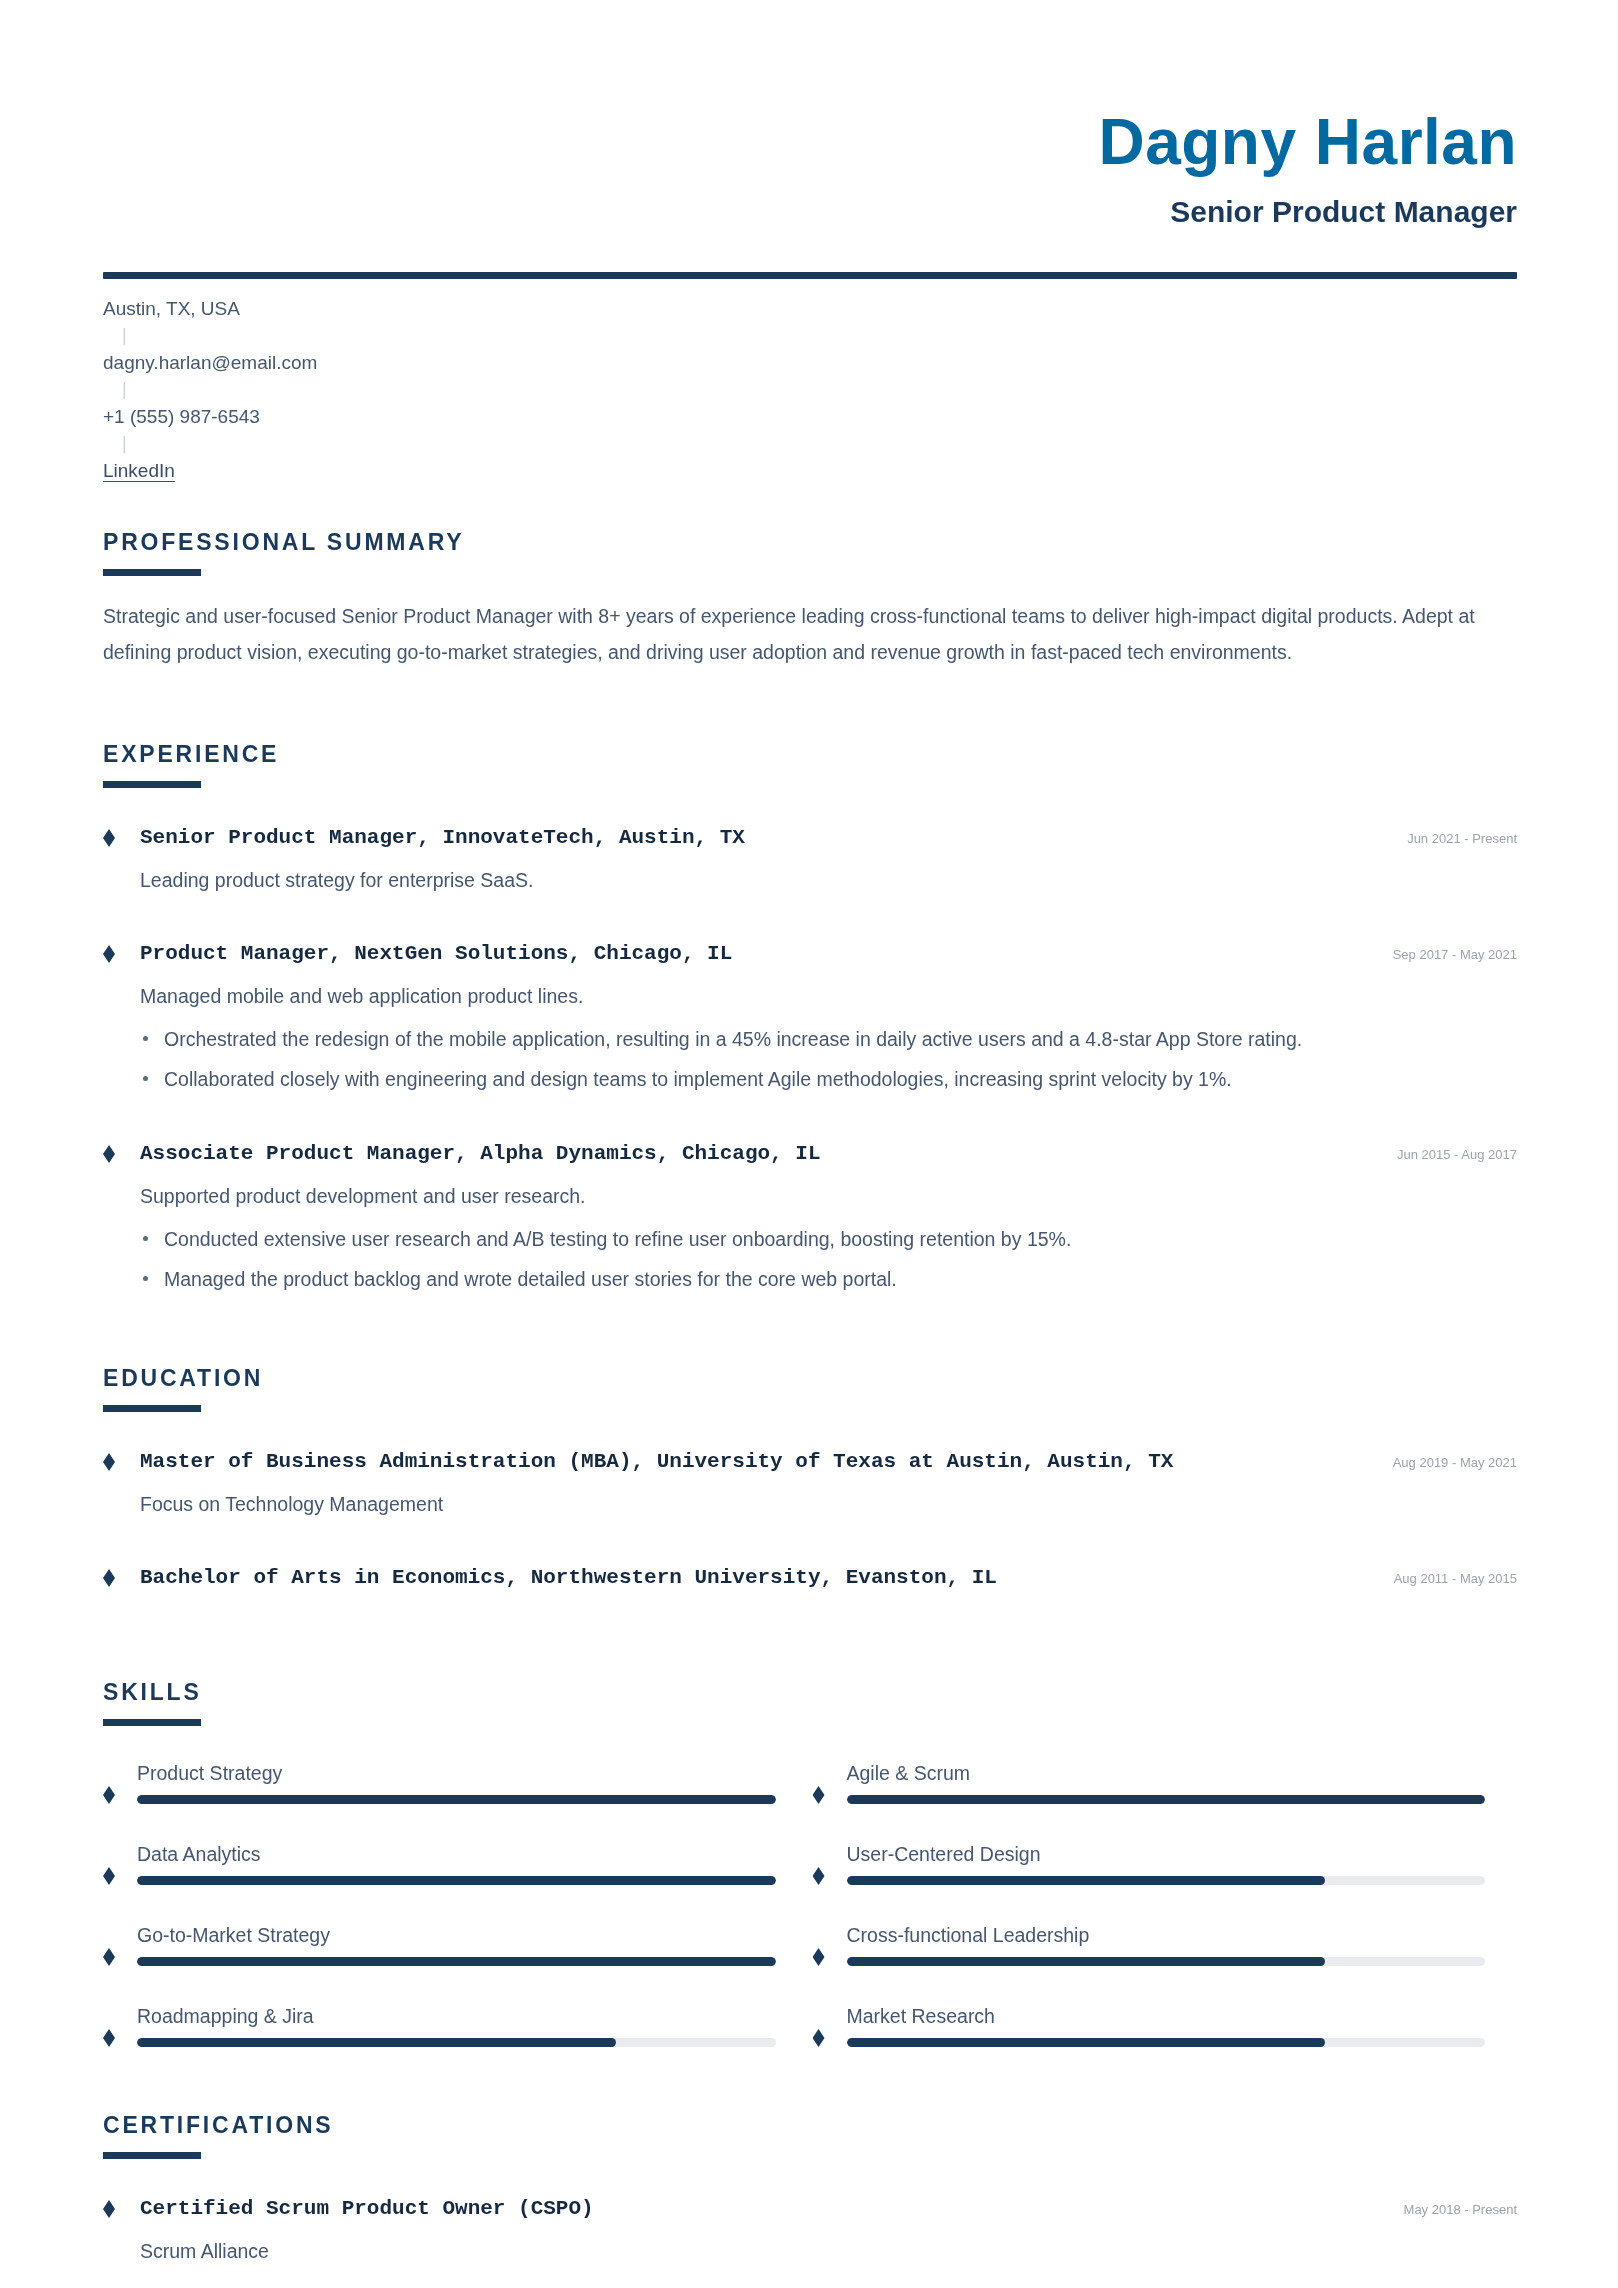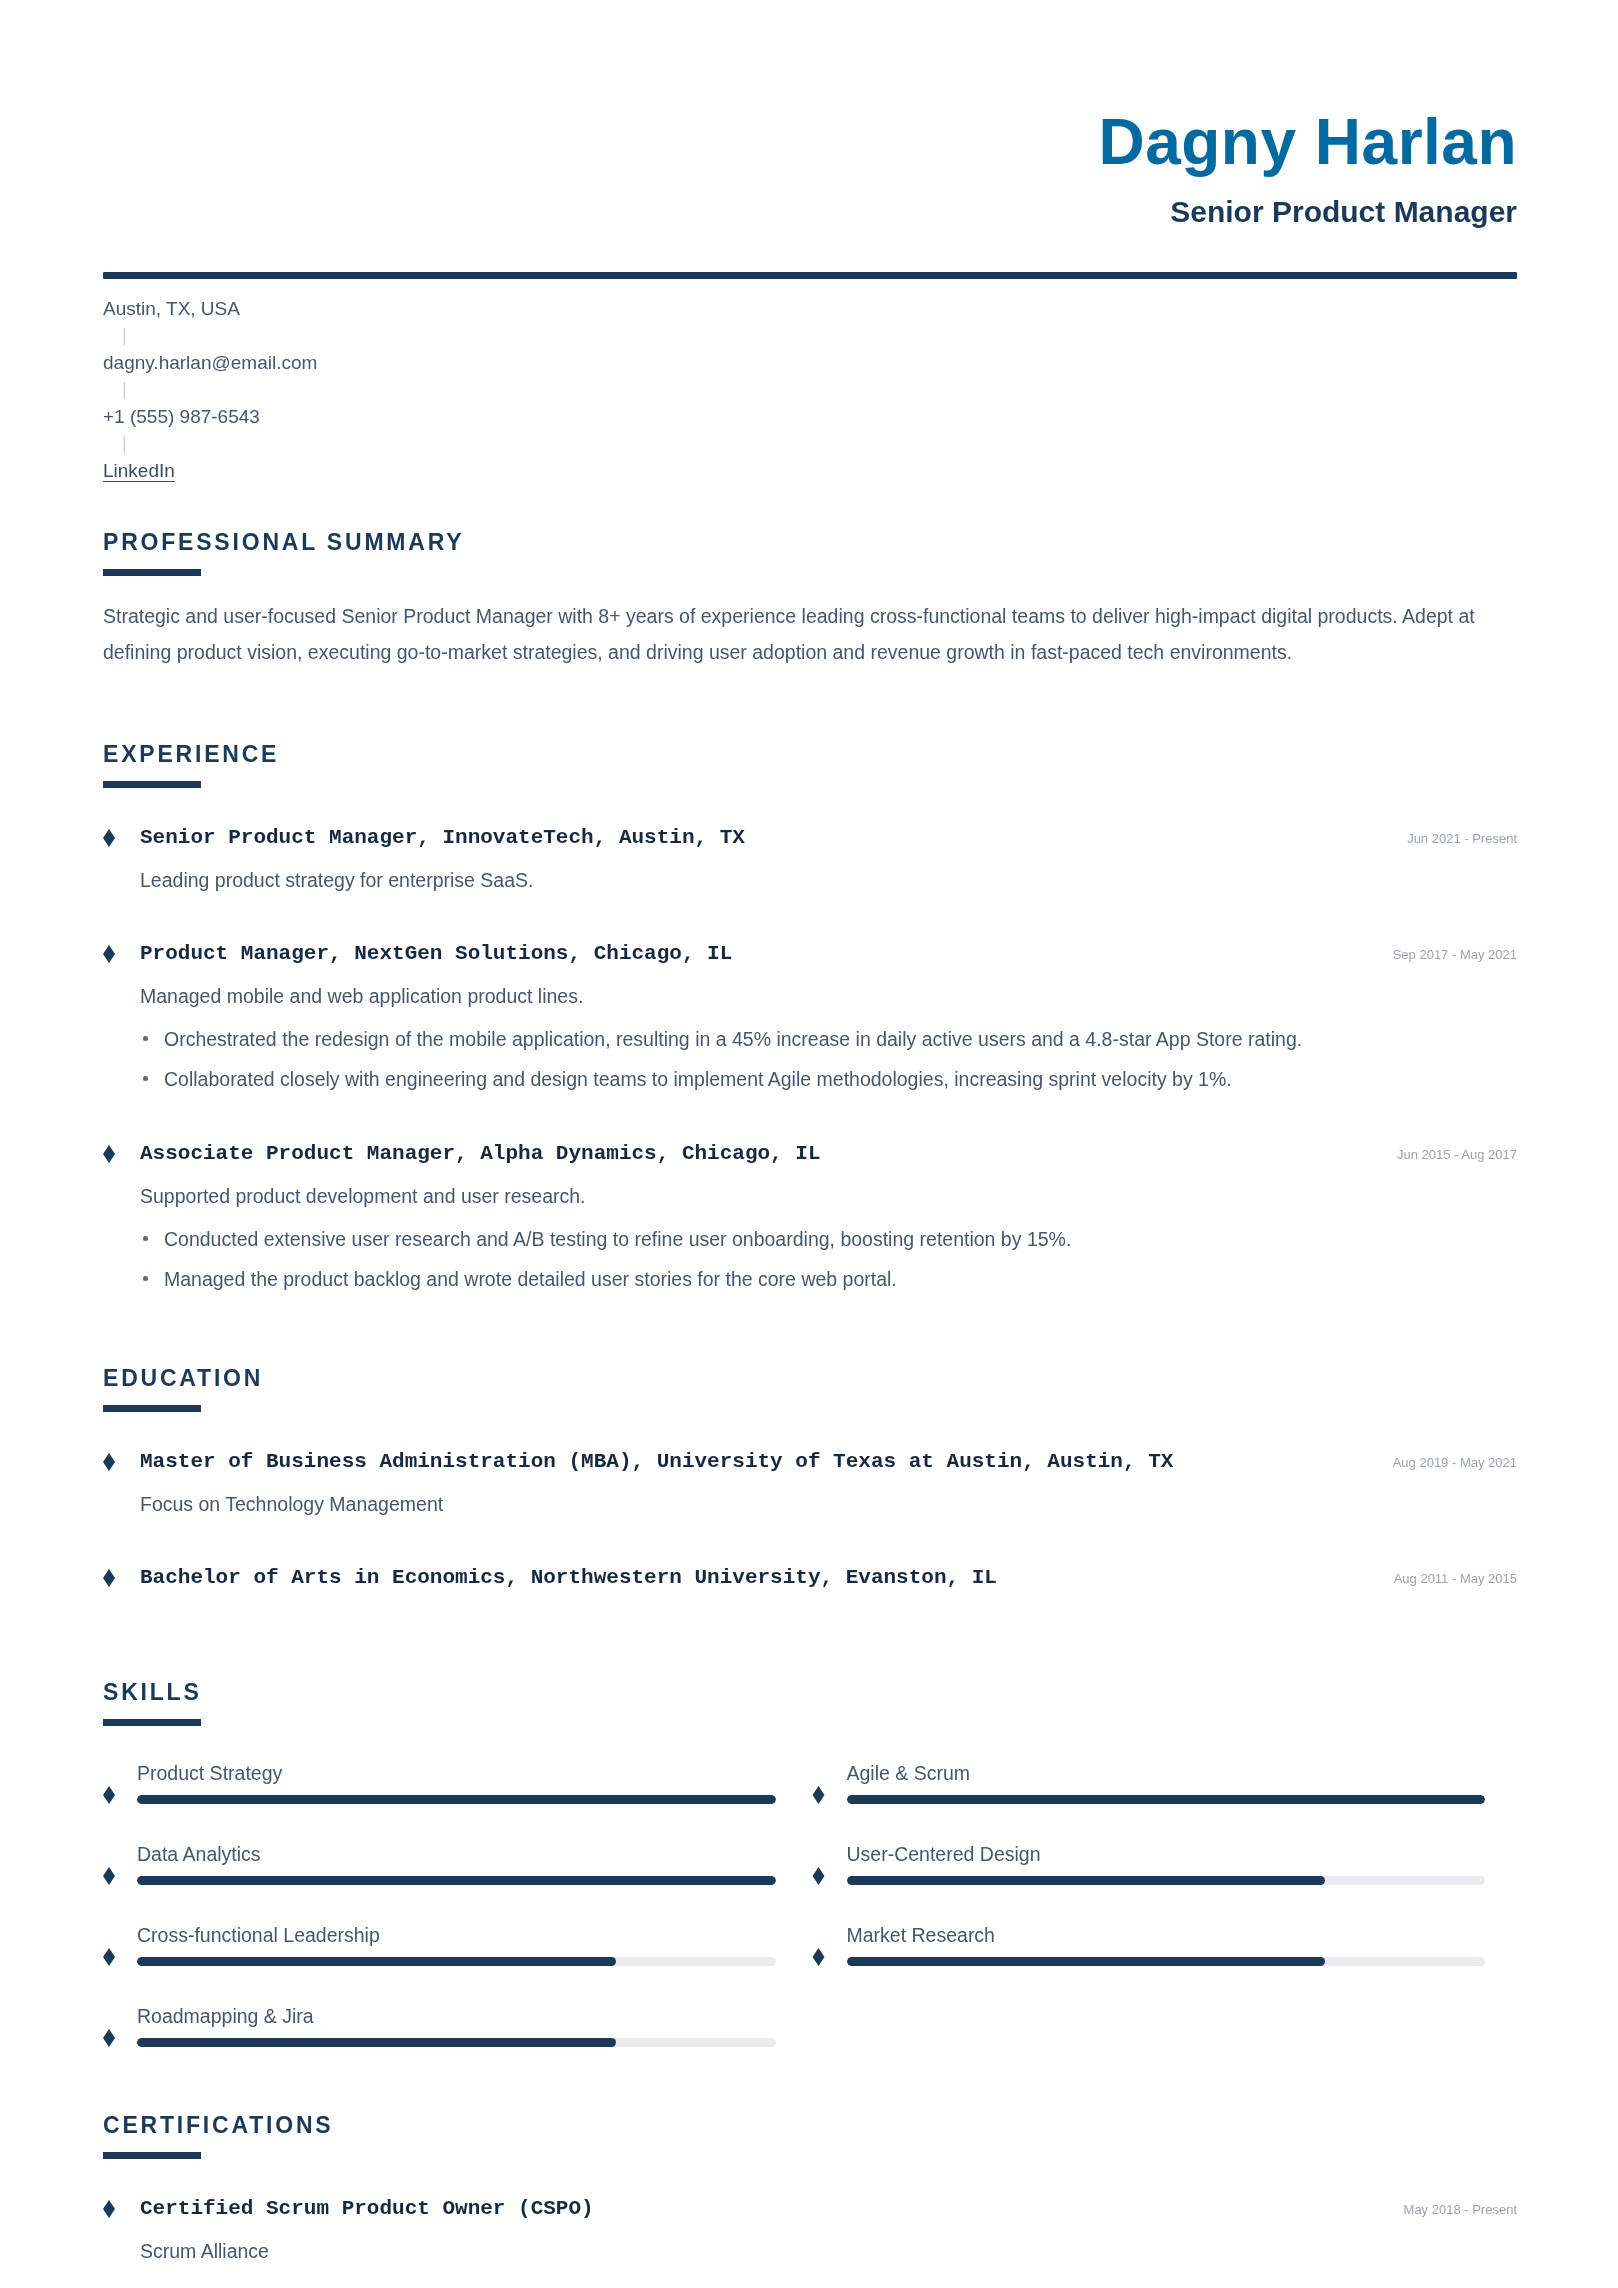--- a/index.html
+++ b/index.html
@@ -326,40 +326,47 @@
       </div>
 
       <div class="skill">
         <span class="diamond"></span>
         <div class="skill-label">User-Centered Design</div>
         <div class="skill-track">
           <div class="skill-fill" style="width: 75%;"></div>
         </div>
       </div>
 
+      <div class="skill">
+        <span class="diamond"></span>
+        <div class="skill-label">Go-to-Market Strategy</div>
+        <div class="skill-track">
+          <div class="skill-fill" style="width: 100%;"></div>
+        </div>
+      </div>
 
       <div class="skill">
         <span class="diamond"></span>
         <div class="skill-label">Cross-functional Leadership</div>
         <div class="skill-track">
           <div class="skill-fill" style="width: 75%;"></div>
         </div>
       </div>
 
       <div class="skill">
         <span class="diamond"></span>
+        <div class="skill-label">Roadmapping &amp; Jira</div>
+        <div class="skill-track">
+          <div class="skill-fill" style="width: 75%;"></div>
+        </div>
+      </div>
+
+      <div class="skill">
+        <span class="diamond"></span>
         <div class="skill-label">Market Research</div>
-        <div class="skill-track">
-          <div class="skill-fill" style="width: 75%;"></div>
-        </div>
-      </div>
-
-      <div class="skill">
-        <span class="diamond"></span>
-        <div class="skill-label">Roadmapping &amp; Jira</div>
         <div class="skill-track">
           <div class="skill-fill" style="width: 75%;"></div>
         </div>
       </div>
 
     </div>
   </div>
 
   <div class="section-certifications">
     <div class="section-heading">CERTIFICATIONS</div>

